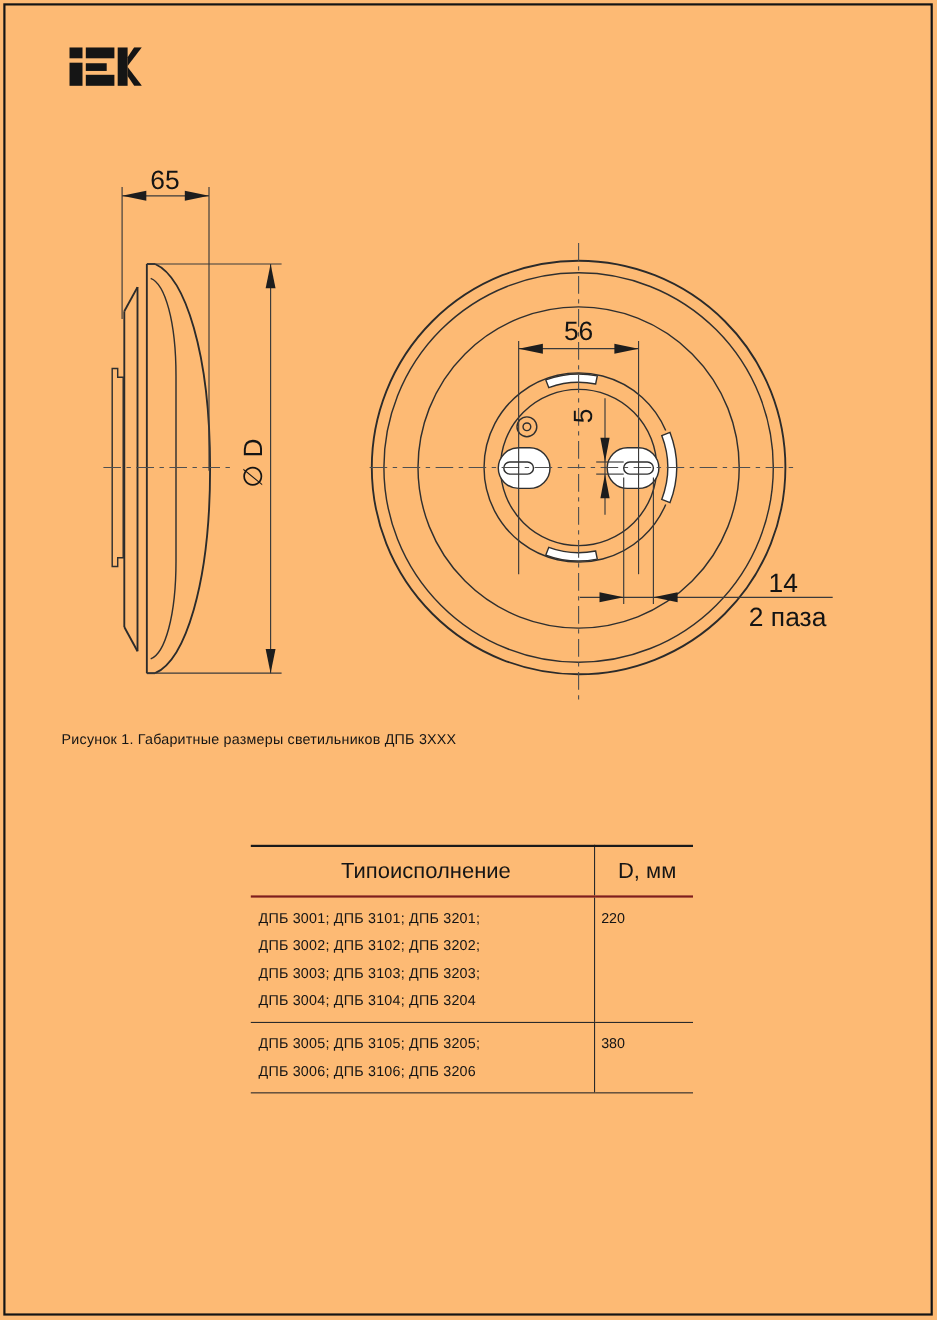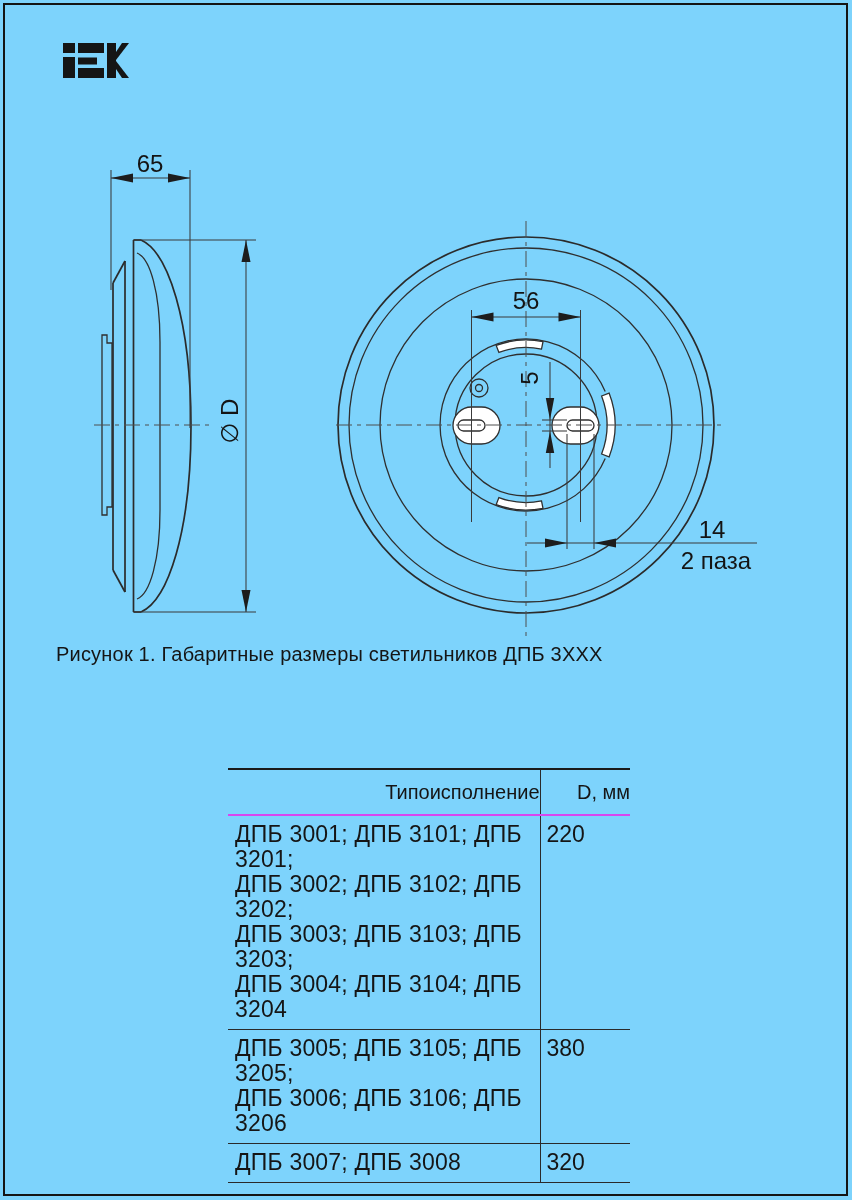--- a/index.html
+++ b/index.html
@@ -1,44 +1,44 @@
 <!DOCTYPE html>
 <html><head>
 <meta charset="utf-8">
 <style>
   html,body{margin:0;padding:0;background:#e8e8e8;}
   .page{
-    position:relative;width:852px;height:1200px;background:#7dd3fc;
+    position:relative;width:852px;height:1200px;background:#fdba74;
     font-family:"Liberation Sans",sans-serif;color:#111;overflow:hidden;
     margin:0 auto;
   }
   .frame{
     position:absolute;left:3px;top:3px;right:4px;bottom:4px;
     border:2px solid #141414;pointer-events:none;
   }
   .logo{position:absolute;left:63px;top:43px;}
   .drawing{position:absolute;left:0;top:0;}
   .caption{
-    position:absolute;left:56px;top:643px;width:620px;
-    font-size:20px;letter-spacing:.2px;color:#151515;
+    position:absolute;left:56px;top:664px;width:620px;
+    font-size:13px;letter-spacing:.2px;color:#151515;
   }
   .table-wrap{position:absolute;left:228px;top:768px;width:402px;}
   table.dim-table{
     border-collapse:collapse;width:402px;table-layout:fixed;
     border-top:2px solid #1a1a1a;
   }
   table.dim-table col.c1{width:312px;}
   table.dim-table col.c2{width:90px;}
   table.dim-table th{
-    text-align:right;font-weight:normal;font-size:20px;
-    padding:11px 0 10px 7px;border-bottom:2px solid #d946ef;
+    text-align:center;font-weight:normal;font-size:20px;
+    padding:11px 0 10px 7px;border-bottom:2px solid #7f1d1d;
     color:#151515;
   }
   table.dim-table td{
-    vertical-align:top;font-size:23px;line-height:25px;
+    vertical-align:top;font-size:13px;line-height:25px;
     padding:6px 0 7px 7px;border-bottom:1.4px solid #2a2a2a;
     color:#151515;
   }
   table.dim-table .col2{border-left:1.4px solid #2a2a2a;padding-left:6px;margin-left:32px;}
   td.types{white-space:pre-line;letter-spacing:.2px;}
   
   .obj{stroke:#2b2b2b;stroke-width:1.7;fill:none;}
   .obj-thin{stroke:#2f2f2f;stroke-width:1.3;fill:none;}
   .cut{stroke:#2f2f2f;stroke-width:1.3;fill:#ffffff;}
   .dim{stroke:#3a3a3a;stroke-width:1.05;fill:none;}
@@ -185,20 +185,16 @@
 ДПБ 3002; ДПБ 3102; ДПБ 3202;
 ДПБ 3003; ДПБ 3103; ДПБ 3203;
 ДПБ 3004; ДПБ 3104; ДПБ 3204</td>
           <td class="col2">220</td>
         </tr>
         <tr>
           <td class="types">ДПБ 3005; ДПБ 3105; ДПБ 3205;
 ДПБ 3006; ДПБ 3106; ДПБ 3206</td>
           <td class="col2">380</td>
         </tr>
-        <tr>
-          <td class="types">ДПБ 3007; ДПБ 3008</td>
-          <td class="col2">320</td>
-        </tr>
       </tbody>
     </table>
   </div>
 </div>
 
 </body></html>

